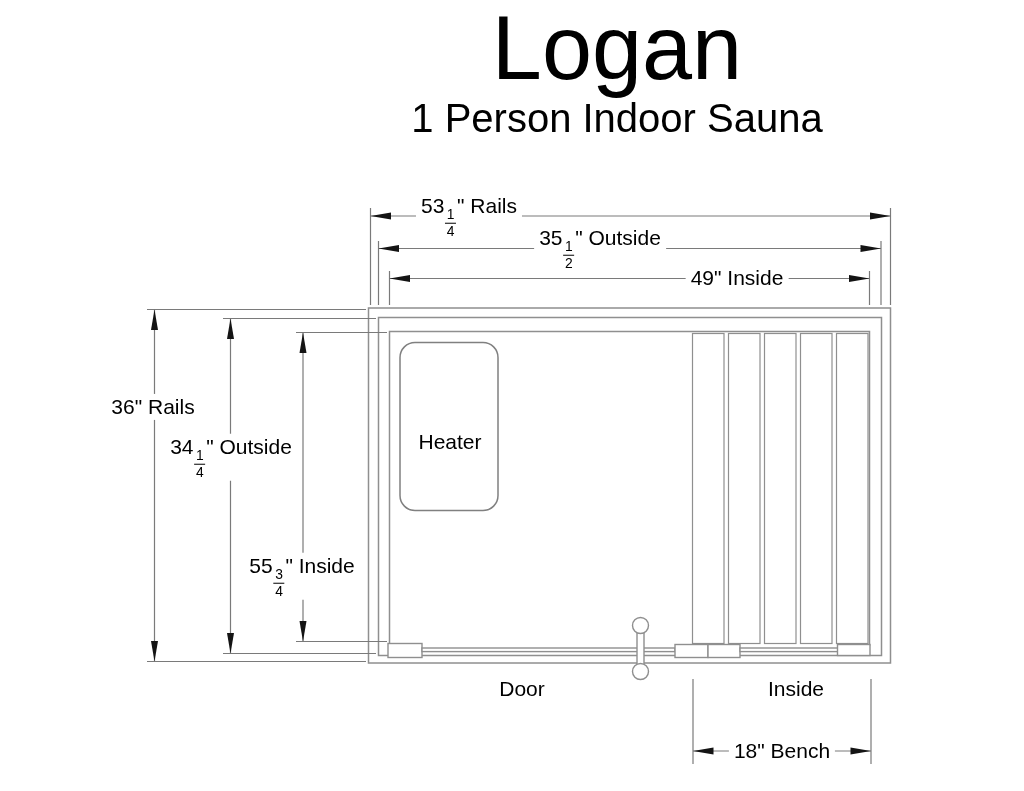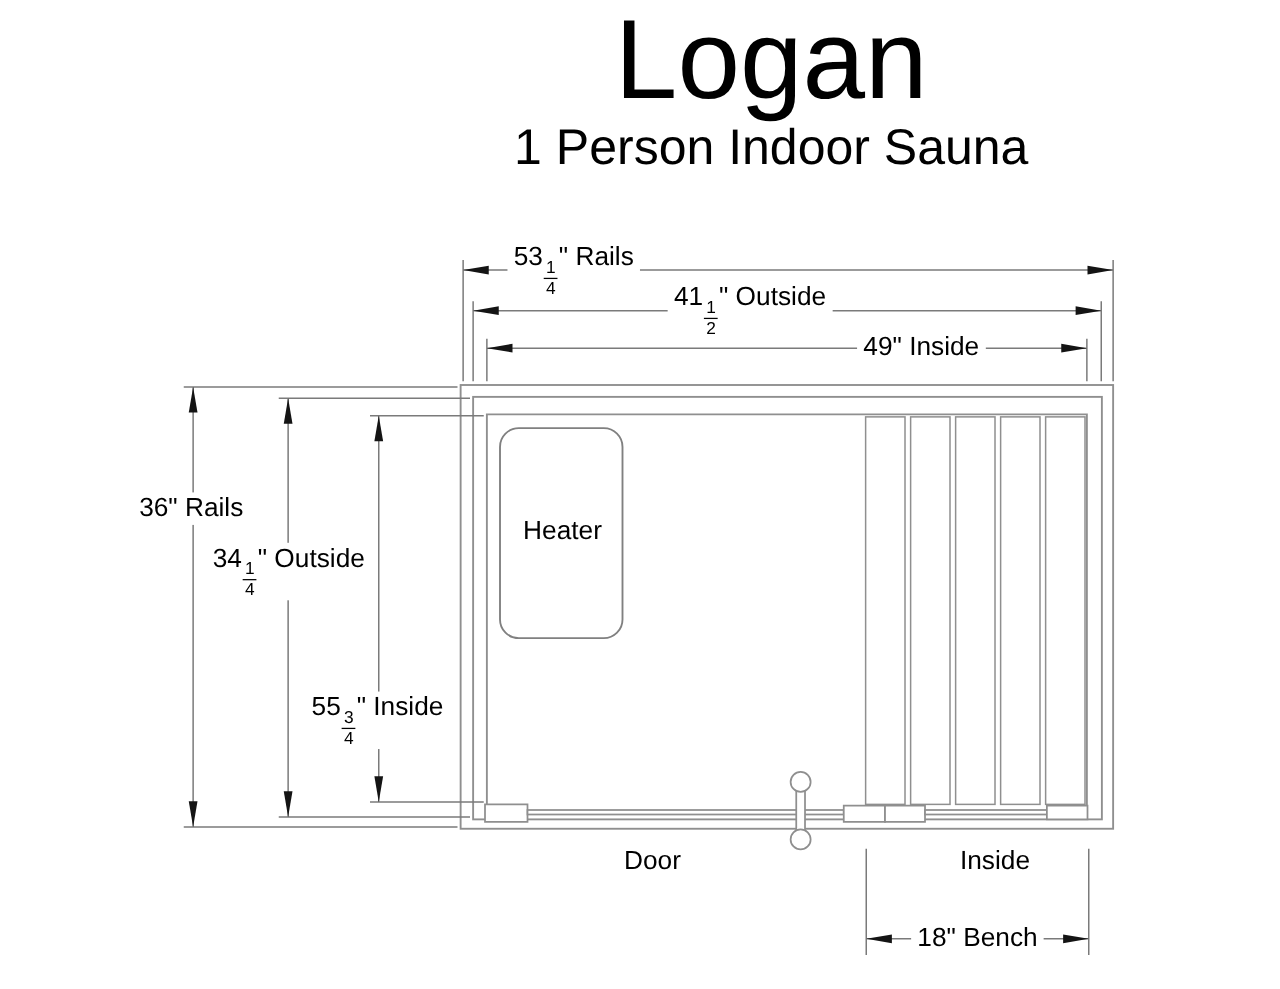--- a/index.html
+++ b/index.html
@@ -109,46 +109,46 @@
       <polygon points="303,641.5 299.5,621 306.5,621"></polygon>
 
       <polygon points="693,751 713.5,747.5 713.5,754.5"></polygon>
       <polygon points="871,751 850.5,747.5 850.5,754.5"></polygon>
     </g>
   </svg>
 
   <div class="title">Logan</div>
   <div class="subtitle">1 Person Indoor Sauna</div>
 
-  <div class="lbl" style="left:459px;top:216px">
+  <div class="lbl" style="left:469px;top:216px">
     <span>53</span><span class="frac">
         <span class="num">1</span>
         <span class="den">4</span>
       </span><span>" Rails</span>
   </div>
   <div class="lbl" style="left:600px;top:248px">
-    <span>41</span><span class="frac">
+    <span>35</span><span class="frac">
         <span class="num">1</span>
         <span class="den">2</span>
       </span><span>" Outside</span>
   </div>
   <div class="lbl" style="left:737px;top:278px">49" Inside</div>
 
   <div class="lbl" style="left:153px;top:407px">36" Rails</div>
   <div class="lbl" style="left:231px;top:457px">
     <span>34</span><span class="frac">
         <span class="num">1</span>
         <span class="den">4</span>
       </span><span>" Outside</span>
   </div>
   <div class="lbl" style="left:302px;top:576px">
     <span>55</span><span class="frac">
         <span class="num">3</span>
         <span class="den">4</span>
       </span><span>" Inside</span>
   </div>
 
-  <div class="lbl nobg" style="left:450px;top:425px">Heater</div>
+  <div class="lbl nobg" style="left:450px;top:442px">Heater</div>
   <div class="lbl nobg" style="left:522px;top:689px">Door</div>
   <div class="lbl nobg" style="left:796px;top:689px">Inside</div>
   <div class="lbl" style="left:782px;top:751px">18" Bench</div>
 
 </div>
 
 </body></html>

